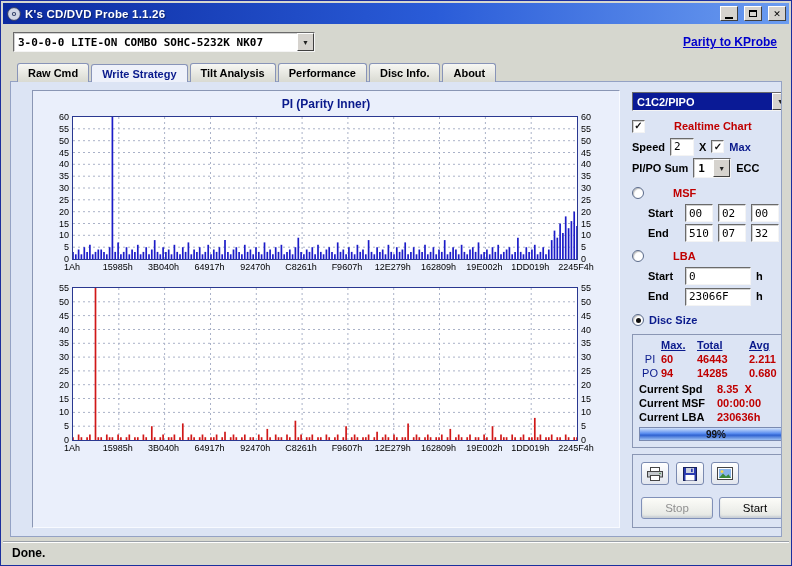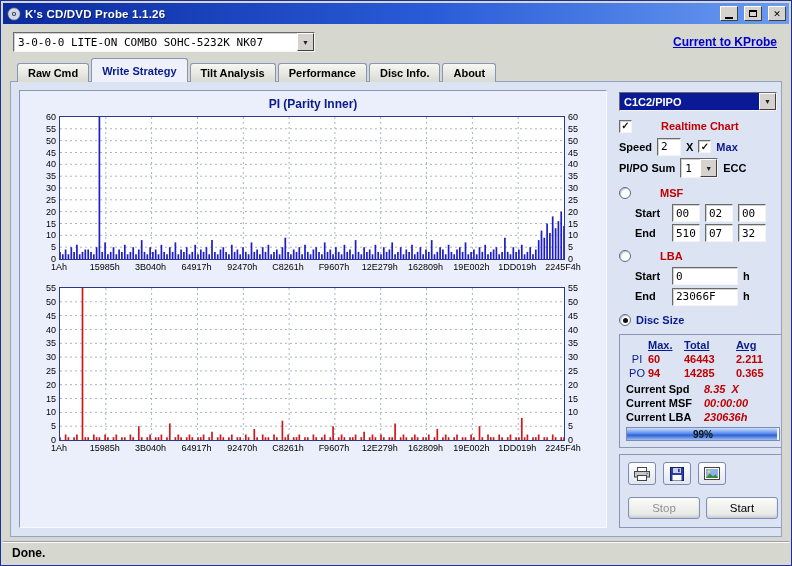--- a/index.html
+++ b/index.html
@@ -28,45 +28,45 @@
   .glyph-max{width:8px;height:7px;border:1px solid #000;border-top-width:2px;}
   
   .toolbar{
     height:36px;flex:0 0 36px;display:flex;align-items:center;
     justify-content:space-between;padding:0 12px 0 10px;
   }
   .combo{display:flex;align-items:stretch;background:#fff;
     border:1px solid;border-color:#6a6a6a #f4f4f4 #f4f4f4 #6a6a6a;
     box-shadow:inset 1px 1px 0 rgba(0,0,0,.18);height:20px;}
   .combo-text{flex:1;display:flex;align-items:center;padding:0 4px;
-    font-family:"DejaVu Sans Mono",monospace;font-size:11px;white-space:nowrap;overflow:hidden;}
+    font-family:"DejaVu Sans Mono",monospace;font-size:11px;white-space:nowrap;overflow:hidden;font-weight:bold;}
   .combo-btn{width:17px;background:#d6d3ce;border:1px solid;
     border-color:#ffffff #404040 #404040 #ffffff;
     display:flex;align-items:center;justify-content:center;font-size:7px;color:#222;}
   .drive-combo{width:302px;}
   .kprobe-link{color:#0000cc;font-weight:bold;font-size:12px;text-decoration:underline;cursor:pointer;}
   
   .tabstrip{height:22px;flex:0 0 22px;display:flex;align-items:flex-end;
     padding-left:14px;gap:2px;position:relative;z-index:2;margin-bottom:-1px;}
   .tab{
     height:19px;padding:0 10px;display:flex;align-items:center;
     border:1px solid #8894b8;border-bottom:none;border-radius:3px 3px 0 0;
     background:linear-gradient(#f7f7f3,#d9dad2);
     font-size:11px;font-weight:bold;color:#000;cursor:default;white-space:nowrap;
   }
-  .tab.active{height:24px;background:#eef1fa;color:#0a1a8c;}
+  .tab.active{height:18px;background:#eef1fa;color:#0a1a8c;}
   
   .pane{
     flex:1;margin:0 7px 4px 7px;border:1px solid #94a2c4;background:#dce4f4;
     display:flex;padding:8px;gap:8px;overflow:hidden;position:relative;z-index:1;
   }
   .charts-panel{
     width:588px;flex:0 0 588px;background:#eaeffb;
     border:1px solid;border-color:#8a96b4 #f8faff #f8faff #8a96b4;
-    padding:2px 13px 4px 13px;overflow:hidden;
+    padding:2px 13px 4px 13px;overflow:hidden;margin-left:13px;
   }
   .chart-title{text-align:center;color:#0a1a8c;font-weight:bold;font-size:12px;margin:4px 0 5px;}
   .chart-block + .chart-block{margin-top:14px;}
   .chart-row{display:flex;align-items:flex-start;}
   .ylabels{position:relative;width:26px;font-size:9px;color:#000;}
   .ylabels div{position:absolute;line-height:10px;}
   .ylabels.left div{right:3px;}
   .ylabels.right div{left:3px;}
   .plot-wrap{border:1px solid #2a3890;background:#fff;line-height:0;}
   .xlabels{position:relative;height:13px;margin-left:26px;font-size:9px;color:#000;}
@@ -104,21 +104,21 @@
     font-family:"DejaVu Sans Mono",monospace;font-size:11px;padding:0 3px;outline:none;
   }
   .w24{width:24px;} .w28{width:28px;} .w66{width:66px;}
   .stats-box{border:1px solid #8a96b4;padding:4px 6px 6px 6px;margin:2px 0 6px 0;}
   .stats-grid{display:grid;grid-template-columns:22px 36px 52px 44px;row-gap:2px;margin-bottom:4px;}
   .stats-grid .hdr{color:#0a1a8c;font-weight:bold;text-decoration:underline;}
   .stats-grid .name{color:#0a1a8c;font-weight:normal;text-align:center;}
   .stats-grid .val{color:#c00000;font-weight:bold;}
   .cur-row{display:flex;margin-bottom:2px;}
   .cur-row .clbl{width:78px;font-weight:bold;color:#000;}
-  .cur-row .cval{color:#c00000;font-weight:bold;white-space:pre;font-style:italic;}
+  .cur-row .cval{color:#c00000;font-weight:bold;white-space:pre;}
   .progress{position:relative;height:14px;margin-top:4px;
     border:1px solid #7a8ab0;background:#f0f4fc;overflow:hidden;}
   .progress-fill{height:100%;background:linear-gradient(#cfe0fa,#5b8ef0 45%,#2f62d0 60%,#9cc0f4);}
   .progress-text{position:absolute;top:0;left:0;right:0;text-align:center;
     font-size:10px;font-weight:bold;color:#111;line-height:13px;}
   .buttons-box{border:1px solid #8a96b4;padding:7px 8px 8px 8px;}
   .icon-row{display:flex;gap:7px;margin-bottom:12px;}
   .icon-btn{
     width:28px;height:23px;border:1px solid #7a8ab0;border-radius:3px;
     background:linear-gradient(#ffffff,#e2e6ee);display:flex;
@@ -161,21 +161,21 @@
         <span class="glyph-max"></span>
       </span>
     <span class="tb-btn">✕</span>
   </div>
 
   <div class="toolbar">
     <div class="combo drive-combo">
       <span class="combo-text">3-0-0-0 LITE-ON COMBO SOHC-5232K NK07</span>
       <span class="combo-btn">▼</span>
     </div>
-    <a class="kprobe-link">Current to KProbe</a>
+    <a class="kprobe-link">Parity to KProbe</a>
   </div>
 
   <div class="tabstrip">
     <div class="tab">Raw Cmd</div>
     <div class="tab active">Write Strategy</div>
     <div class="tab">Tilt Analysis</div>
     <div class="tab">Performance</div>
     <div class="tab">Disc Info.</div>
     <div class="tab">About</div>
   </div>
@@ -766,21 +766,21 @@
           <span class="hdr">Avg</span>
 
           <span class="name">PI</span>
           <span class="val">60</span>
           <span class="val">46443</span>
           <span class="val">2.211</span>
 
           <span class="name">PO</span>
           <span class="val">94</span>
           <span class="val">14285</span>
-          <span class="val">0.365</span>
+          <span class="val">0.680</span>
         </div>
 
         <div class="cur-row">
           <span class="clbl">Current Spd</span>
           <span class="cval">8.35  X</span>
         </div>
         <div class="cur-row">
           <span class="clbl">Current MSF</span>
           <span class="cval">00:00:00</span>
         </div>

